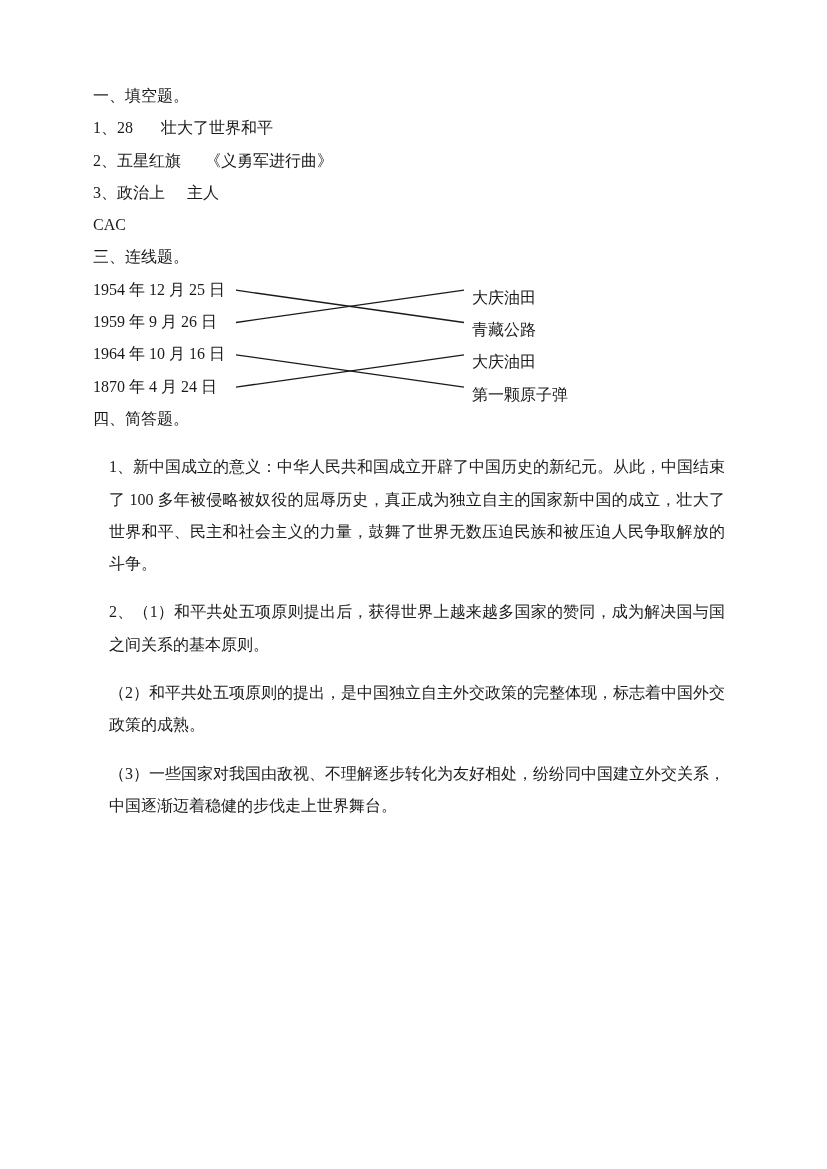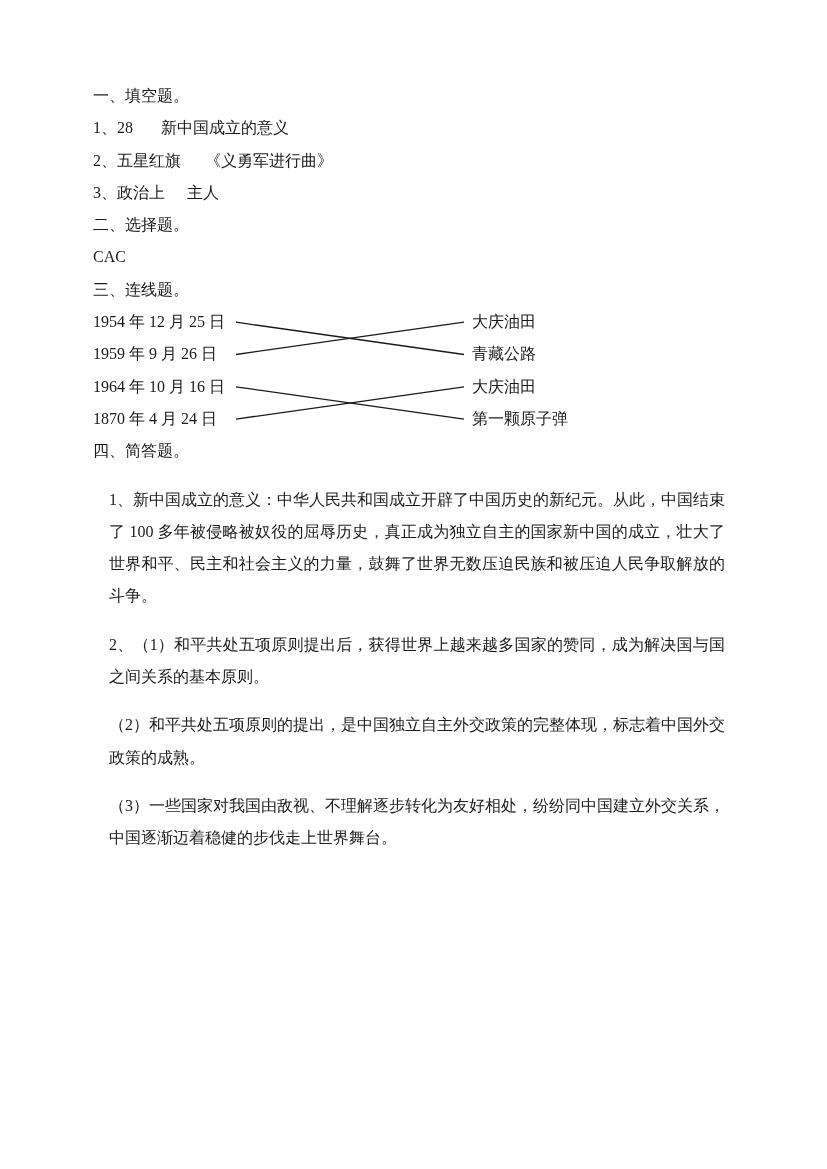--- a/index.html
+++ b/index.html
@@ -41,21 +41,21 @@
     height: 129.2px;
   }
   .match-row {
     position: relative;
     height: 32.3px;
     white-space: nowrap;
   }
   .match-right {
     position: absolute;
     left: 379px;
-    top: 0;
+    top: 8px;
     font-family: Liberation Serif, serif;
   }
   .match-svg {
     position: absolute;
     left: 0;
     top: 0;
     width: 648px;
     height: 130px;
     pointer-events: none;
   }
@@ -66,32 +66,31 @@
 </style>
 </head>
 <body>
 
 <div class="page">
   <div class="content">
 
     <div class="line">一、填空题。</div>
 
     <div class="line">
-      <span>1、</span><span>28</span><span class="gap-a"></span><span>新中国成立的意义</span>
+      <span>1、</span><span>28</span><span class="gap-a"></span><span>壮大了世界和平</span>
     </div>
 
     <div class="line">
       <span>2、</span><span>五星红旗</span><span class="gap-b"></span><span>《义勇军进行曲》</span>
     </div>
 
     <div class="line">
       <span>3、</span><span>政治上</span><span class="gap-c"></span><span>主人</span>
     </div>
 
-    <div class="line">二、选择题。</div>
 
     <div class="line">CAC</div>
 
     <div class="line">三、连线题。</div>
 
     <div class="match">
       <div class="match-row">
         <span>1954 年 12 月 25 日</span>
         <span class="match-right">大庆油田</span>
       </div>

